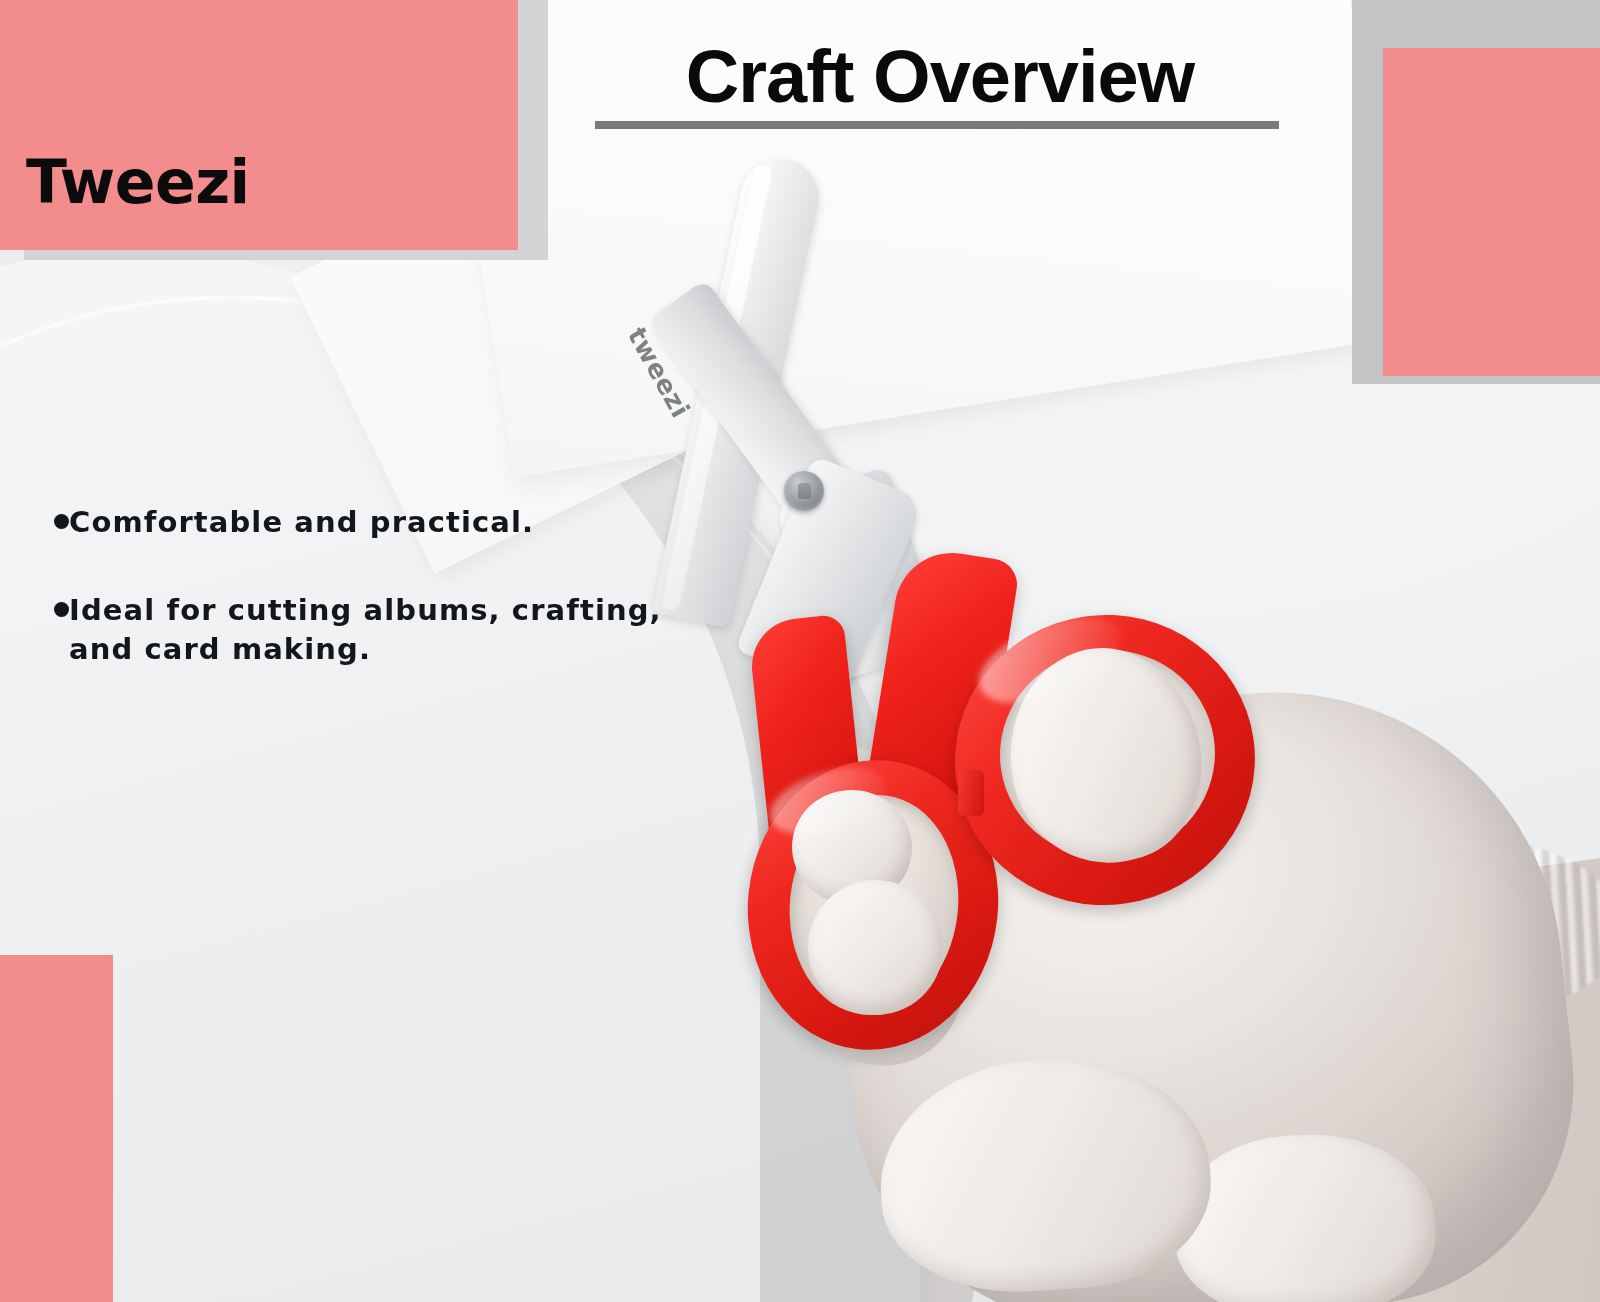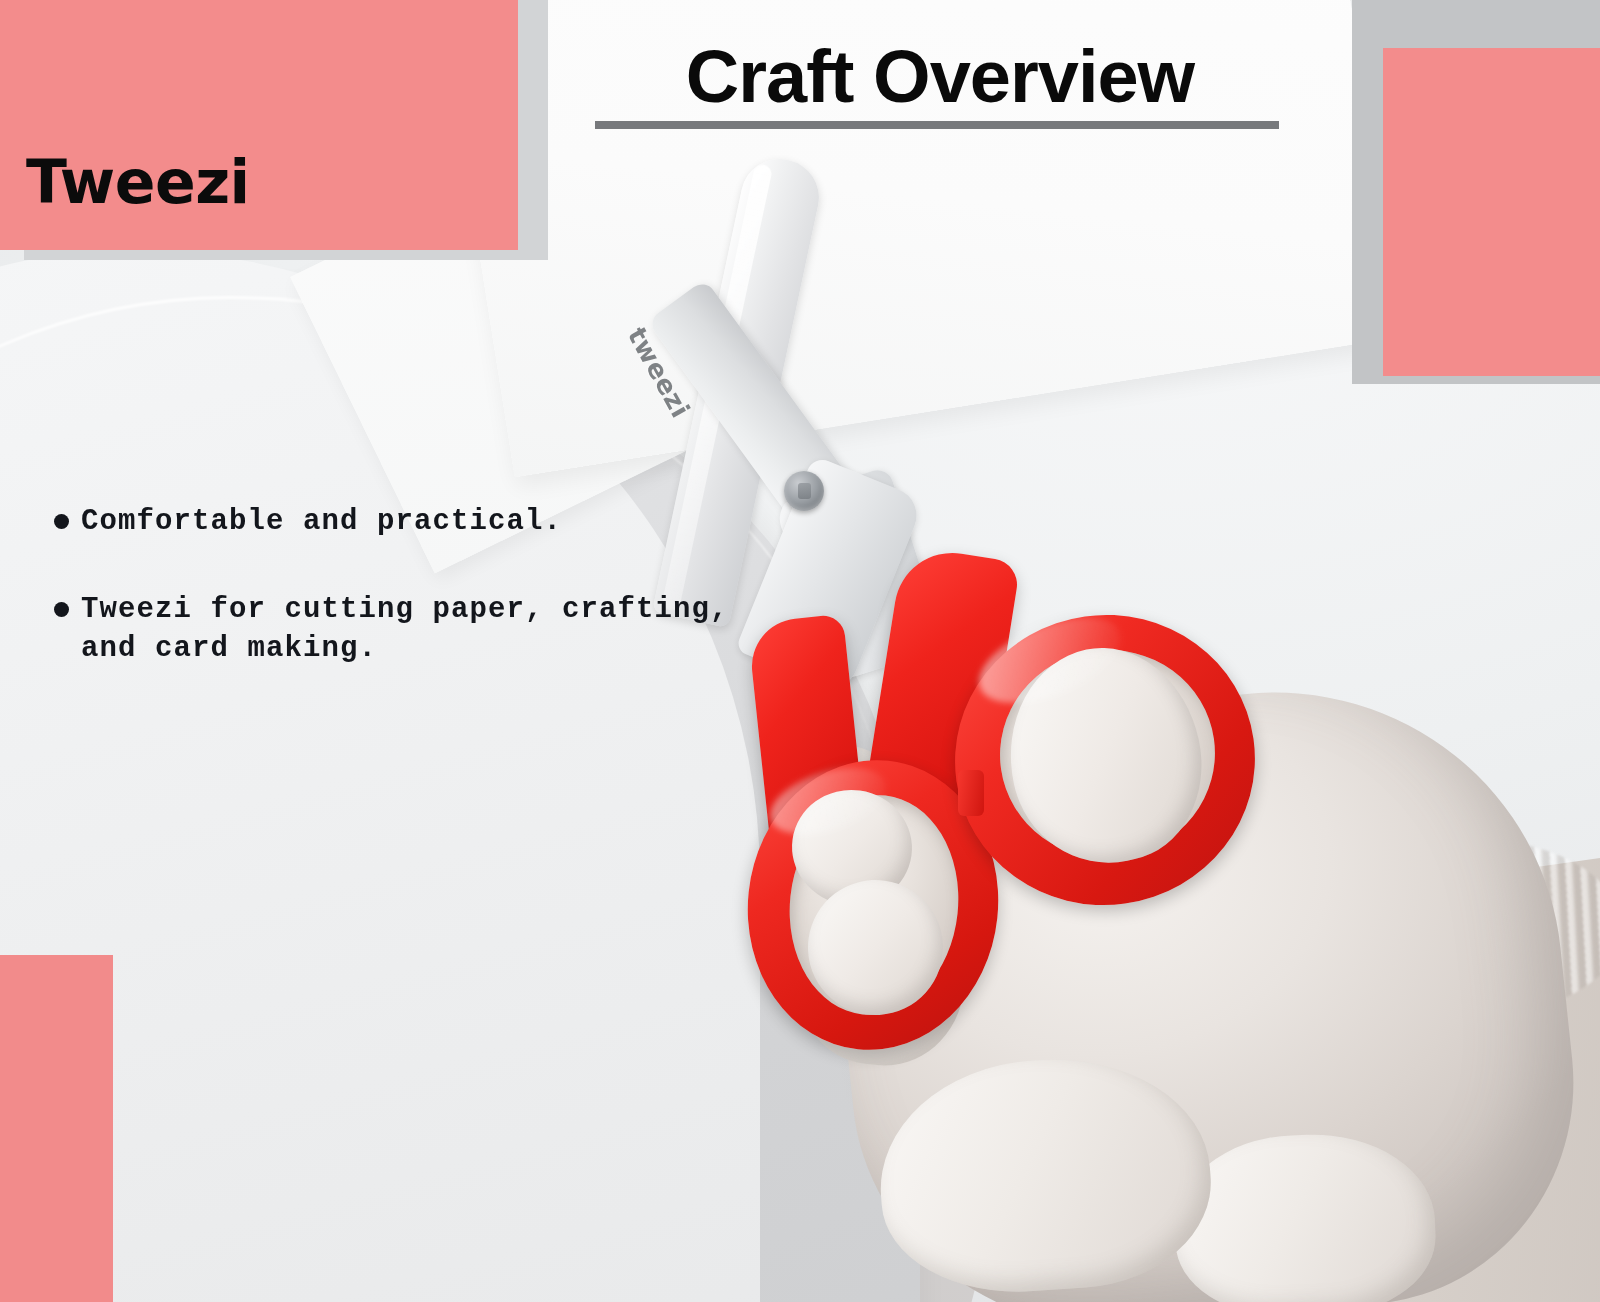--- a/index.html
+++ b/index.html
@@ -414,23 +414,21 @@
   .copy-heading {
     font-size: 29px;
     font-weight: 700;
     letter-spacing: .6px;
     line-height: 1.28;
     margin: 0 0 2px 0;
   }
   .bullet-row {
     display: flex;
     align-items: flex-start;
-    gap: 12px;
     margin-top: 0;
-    font-family: Liberation Mono, monospace;
   }
   .bullet-row + .bullet-row { margin-top: 50px; }
   .bullet-dot {
     flex: 0 0 auto;
     width: 15px; height: 15px;
     border-radius: 50%;
     background: #13161c;
     margin-top: 11px;
   }
   .bullet-text {
@@ -510,18 +508,18 @@
 
   <div class="copy">
 
     <div class="bullet-row">
       <span class="bullet-dot"></span>
       <p class="bullet-text">Comfortable and practical.</p>
     </div>
 
     <div class="bullet-row">
       <span class="bullet-dot"></span>
-      <p class="bullet-text">Tweezi for cutting paper, crafting, and card making.</p>
+      <p class="bullet-text">Ideal for cutting albums, crafting, and card making.</p>
     </div>
 
   </div>
 
 </div>
 
 </body></html>

